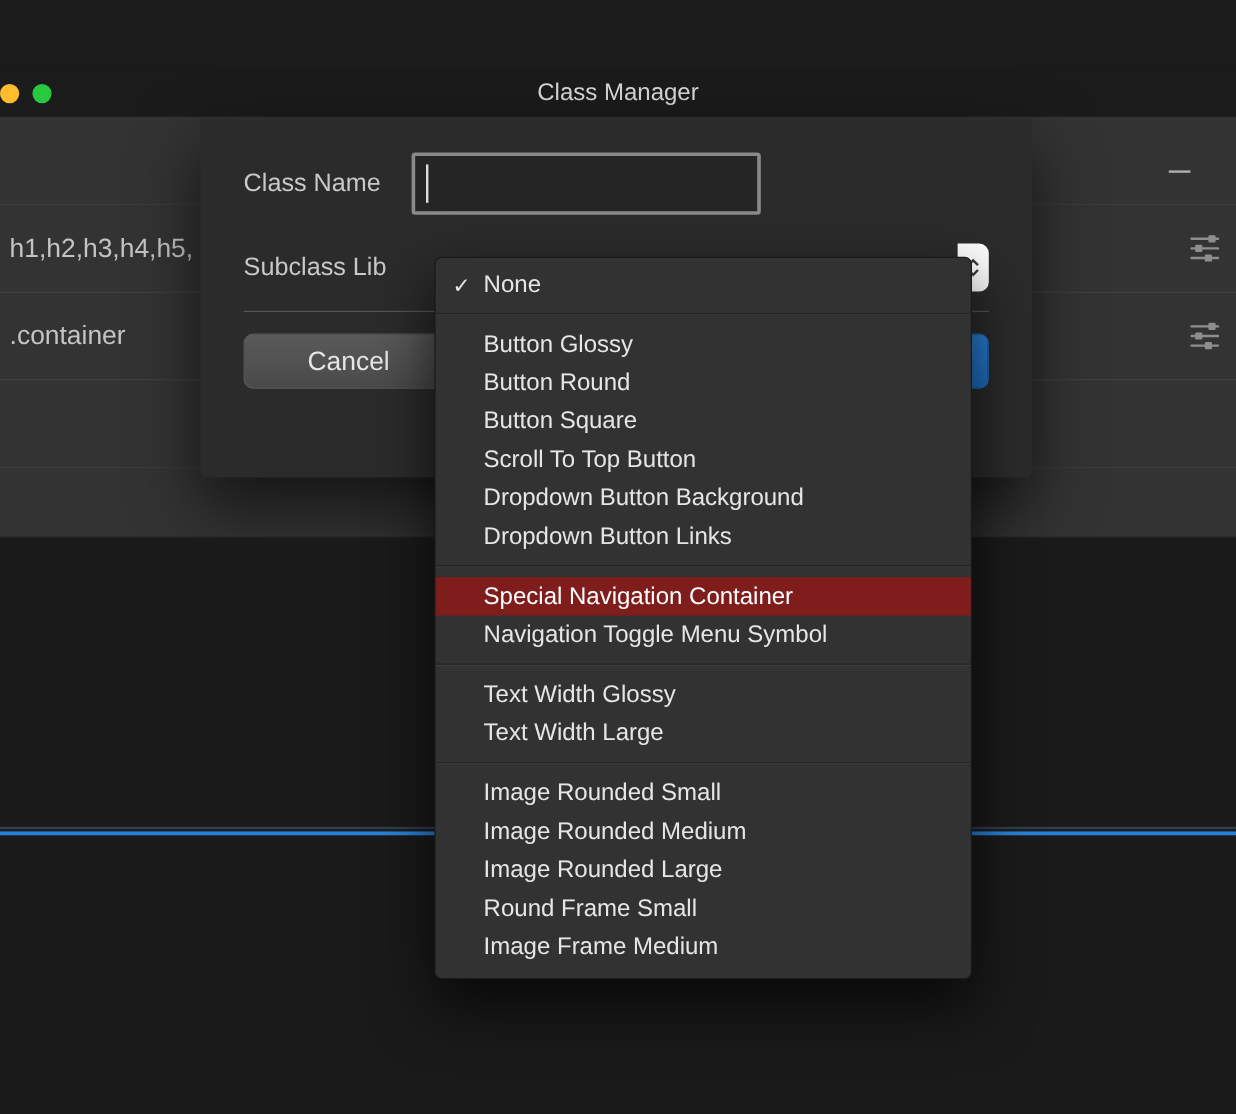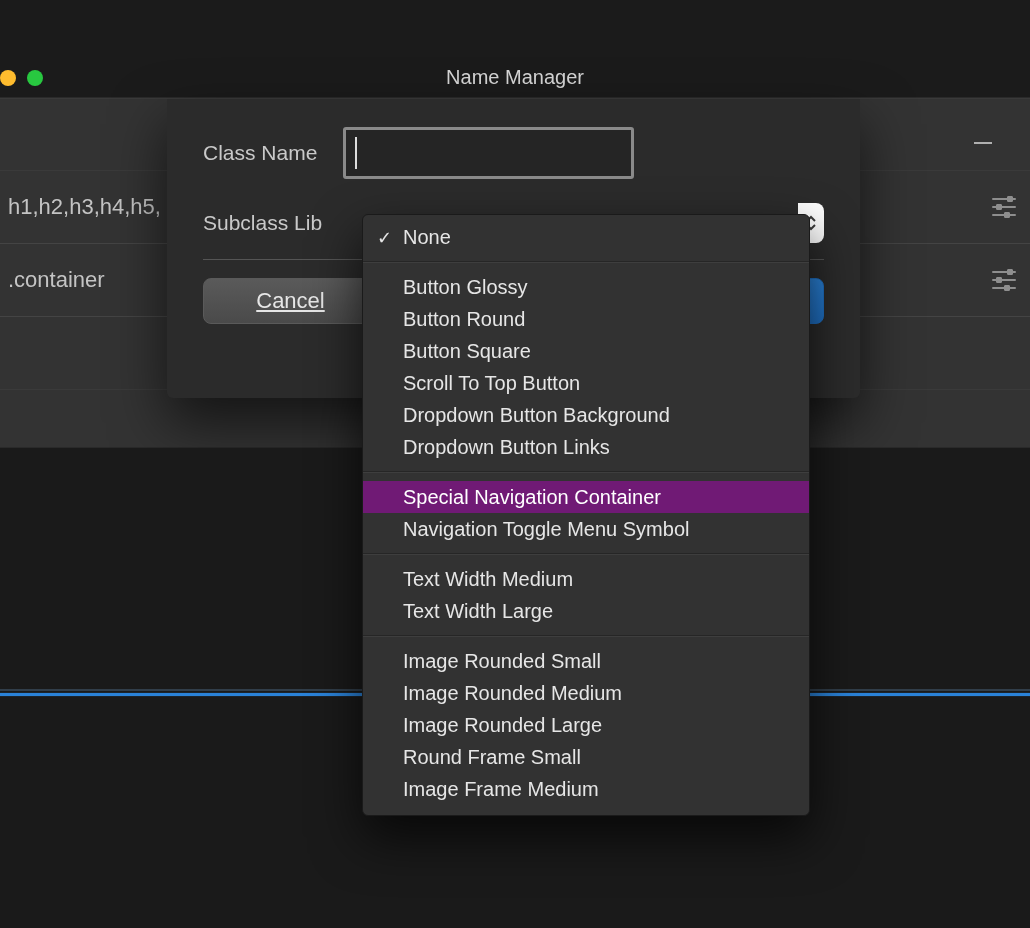--- a/index.html
+++ b/index.html
@@ -153,21 +153,20 @@
     border-radius:8px;
     font-size:22px;
     color:#e6e6e6;
     border:1px solid #5a5a5a;
     display:flex; align-items:center; justify-content:center;
     flex:1;
     background: linear-gradient(#5a5a5a,#4a4a4a);
   }
   .btn.cancel{
     flex: 0 0 175px;
-    text-decoration: underline;
   }
   .btn.primary{
     background: linear-gradient(#2a82d8,#1f6fc2);
     border-color:#1f6fc2;
   }
 
   
   .below {
     position: relative;
     background:#1a1a1a;
@@ -203,21 +202,21 @@
     padding: 6px 0 10px 0;
   }
   .dropdown .item{
     height:32px;
     display:flex;
     align-items:center;
     padding: 0 16px 0 40px;
     position:relative;
     cursor:default;
   }
-  .dropdown .item.selected{ background:#701a75; color:#fff; }
+  .dropdown .item.selected{ background:#7f1d1d; color:#fff; }
   .dropdown .item .chk{
     position:absolute; left:14px; top:6px;
     font-size:18px;
     color:#e6e6e6;
   }
   .dropdown .sep{
     height:1px;
     background:#262626;
     border-top:1px solid #262626;
     border-bottom:1px solid #3e3e3e;
@@ -237,21 +236,21 @@
 </head>
 <body>
 
 <div class="topspace"></div>
 
 <div class="titlebar">
   <div class="traffic-lights">
     <div class="tl yellow"></div>
     <div class="tl green"></div>
   </div>
-  <div class="titlebar-title">Name Manager</div>
+  <div class="titlebar-title">Class Manager</div>
 </div>
 
 <div class="panel">
 
   <div class="bg-rows">
     <div class="bg-row header"></div>
     <div class="bg-row">
       <span class="label">h1,h2,h3,h4,h5,</span>
       <span class="sliders-icon">
         <span class="line l1"></span>
@@ -346,21 +345,21 @@
   <div class="item selected grp-first">
       <span>Special Navigation Container</span>
     </div>
   <div class="item">
       <span>Navigation Toggle Menu Symbol</span>
     </div>
 
   <div class="sep"></div>
 
   <div class="item">
-      <span>Text Width Medium</span>
+      <span>Text Width Glossy</span>
     </div>
   <div class="item">
       <span>Text Width Large</span>
     </div>
 
   <div class="sep"></div>
 
   <div class="item grp-first">
       <span>Image Rounded Small</span>
     </div>

